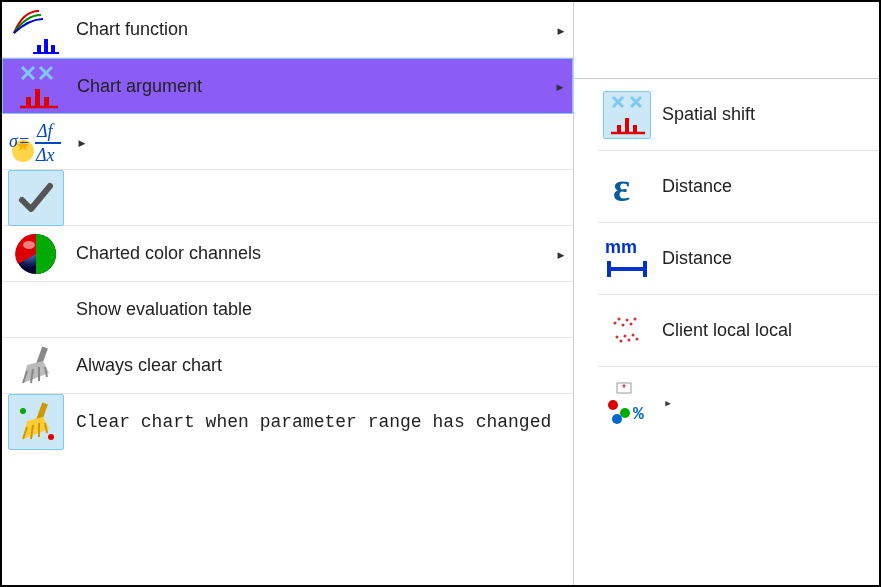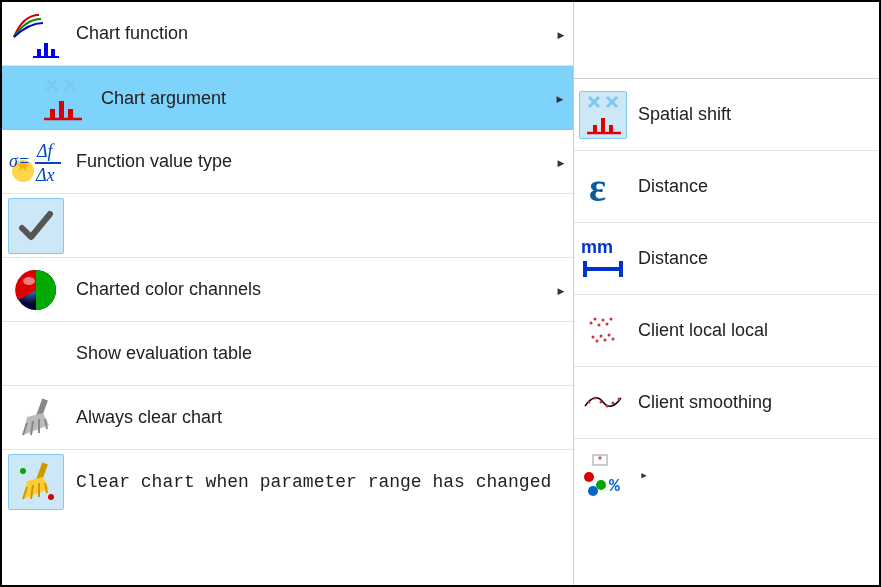--- a/index.html
+++ b/index.html
@@ -26,29 +26,28 @@
       position: absolute;
       left: 572px;
       top: 76px;
       width: 305px;
       background: #fff;
       border-top: 1px solid #ccc;
     }
     .menu-item {
       display: flex;
       align-items: center;
-      height: 64px;
+      height: 56px;
       border-bottom: 1px solid #e5e5e5;
       position: relative;
       cursor: default;
     }
     .menu-item.highlighted {
-      background: #7dd3fc;
+      background: #8b5cf6;
       border: 1px solid #7fc9f0;
-      padding-left: 24px;
     }
     .menu-item.no-border-bottom {
       border-bottom: none;
       font-family: Liberation Mono, monospace;
     }
     .icon-cell {
       width: 68px;
       height: 68px;
       display: flex;
       align-items: center;
@@ -78,20 +77,21 @@
       text-align: center;
       color: #333;
       font-size: 11px;
     }
     .arrow-cell::before {
       content: '▶';
       font-size: 9px;
     }
     .right-menu .menu-item {
       height: 72px;
+      margin-left: 24px;
     }
     .right-menu .icon-cell {
       width: 58px;
     }
     .right-menu .icon-box {
       width: 48px;
       height: 48px;
     }
     svg { display: block; }
   </style>
@@ -143,21 +143,20 @@
         <svg width="54" height="50" viewBox="0 0 54 50">
           <circle cx="14" cy="34" r="11" fill="#ffd54a"></circle>
           <path d="M14 23 L16 27 L20 27 L17 30 L18 34 L14 31 L10 34 L11 30 L8 27 L12 27 Z" fill="#ffb300"></path>
           <text x="0" y="30" font-size="18" fill="#0047c0" font-style="italic" font-family="serif">σ=</text>
           <text x="28" y="20" font-size="18" fill="#0047c0" font-style="italic" font-family="serif">Δf</text>
           <line x1="26" y1="26" x2="52" y2="26" stroke="#0047c0" stroke-width="2"></line>
           <text x="27" y="44" font-size="18" fill="#0047c0" font-style="italic" font-family="serif">Δx</text>
         </svg>
       </div>
     </div>
-    <div class="label-cell">Function value type</div>
     <div class="arrow-cell"></div>
   </div>
 
   <div class="menu-item">
     <div class="icon-cell">
       <div class="icon-box sel">
         <svg width="40" height="40" viewBox="0 0 40 40">
           <path d="M6 22 L15 31 L34 8" stroke="#555" stroke-width="6" fill="none" stroke-linecap="round" stroke-linejoin="round"></path>
         </svg>
       </div>
@@ -289,36 +288,20 @@
           <circle cx="20" cy="27" r="1.5" fill="#c33"></circle>
             <circle cx="24" cy="31" r="1.5" fill="#c33"></circle>
           <circle cx="28" cy="26" r="1.5" fill="#c33"></circle>
             <circle cx="32" cy="30" r="1.5" fill="#c33"></circle>
         </svg>
       </div>
     </div>
     <div class="label-cell">Client local local</div>
   </div>
 
-  <div class="menu-item">
-    <div class="icon-cell">
-      <div class="icon-box">
-        <svg width="44" height="30" viewBox="0 0 44 30">
-          <path d="M4 18 Q 14 4 22 14 Q 30 24 40 10" stroke="#000" stroke-width="1.5" fill="none"></path>
-          <circle cx="8" cy="14" r="1.5" fill="#c33"></circle>
-            <circle cx="14" cy="10" r="1.5" fill="#c33"></circle>
-          <circle cx="20" cy="14" r="1.5" fill="#c33"></circle>
-            <circle cx="26" cy="18" r="1.5" fill="#c33"></circle>
-          <circle cx="32" cy="15" r="1.5" fill="#c33"></circle>
-            <circle cx="38" cy="11" r="1.5" fill="#c33"></circle>
-        </svg>
-      </div>
-    </div>
-    <div class="label-cell">Client smoothing</div>
-  </div>
 
   <div class="menu-item no-border-bottom">
     <div class="icon-cell">
       <div class="icon-box">
         <svg width="48" height="48" viewBox="0 0 48 48">
           <rect x="14" y="4" width="14" height="10" fill="#fff" stroke="#999"></rect>
           <text x="18" y="13" font-size="10" fill="#d00">*</text>
           <circle cx="10" cy="26" r="5" fill="#d00"></circle>
           <circle cx="22" cy="34" r="5" fill="#0a0"></circle>
           <circle cx="14" cy="40" r="5" fill="#06c"></circle>

